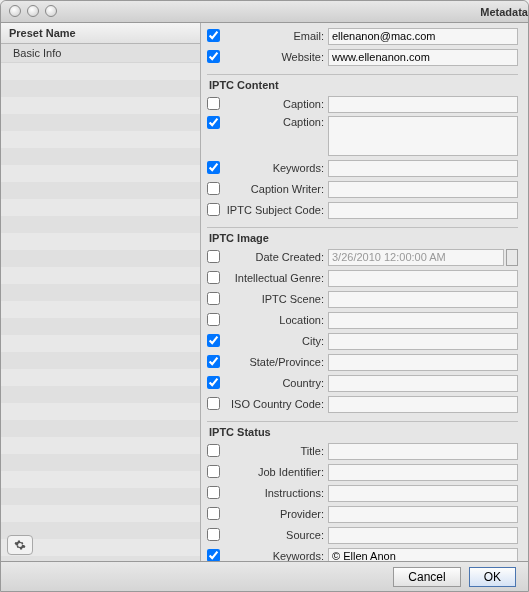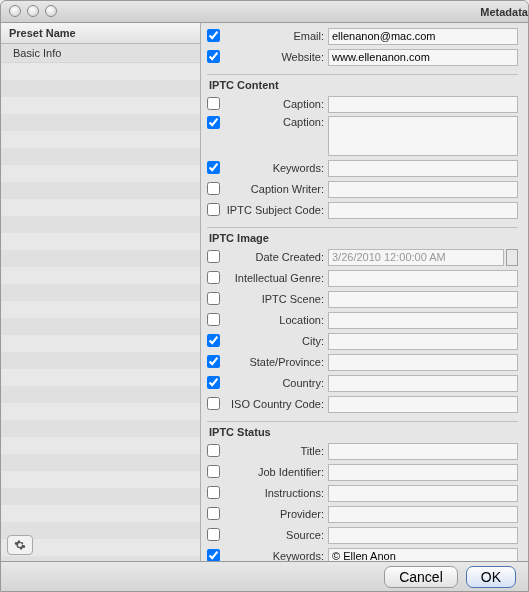--- a/index.html
+++ b/index.html
@@ -27,21 +27,21 @@
   .fld { flex: 1; }
   .fld input, .fld textarea { width: 100%; height: 17px; background: #f6f6f6; border: 1px solid #b8b8b8; padding: 1px 3px; font-size: 11px; }
   .fld textarea { height: 40px; resize: none; }
   .fld.disabled input { color: #999; }
   .stepper { display: flex; align-items: center; }
   .stepper .step { width: 13px; height: 17px; background: #e8e8e8; border: 1px solid #a0a0a0; margin-left: 2px; display:flex; flex-direction:column; }
   
   .section-hdr { font-weight: bold; color: #333; margin: 8px 0 4px 0; padding-left: 2px; border-top: 1px solid #c0c0c0; padding-top: 4px; }
   
   .footer { height: 30px; background: linear-gradient(#e8e8e8,#d5d5d5); border-top: 1px solid #999; display: flex; justify-content: flex-end; align-items: center; padding-right: 12px; gap: 8px; }
-  .btn { padding: 2px 14px; border-radius: 7px; border: 1px solid #999; background: linear-gradient(#fdfdfd,#e2e2e2); font-size: 14px; }
+  .btn { padding: 2px 14px; border-radius: 0; border: 1px solid #999; background: linear-gradient(#fdfdfd,#e2e2e2); font-size: 12px; }
   .btn.primary { border-color: #4a75b0; background: linear-gradient(#fdfdfd,#d5e2f5); }
 
   svg { display: block; }
 </style>
 </head>
 <body>
 
 <div class="titlebar">
   <div class="traffic">
     <div class="light"></div>

